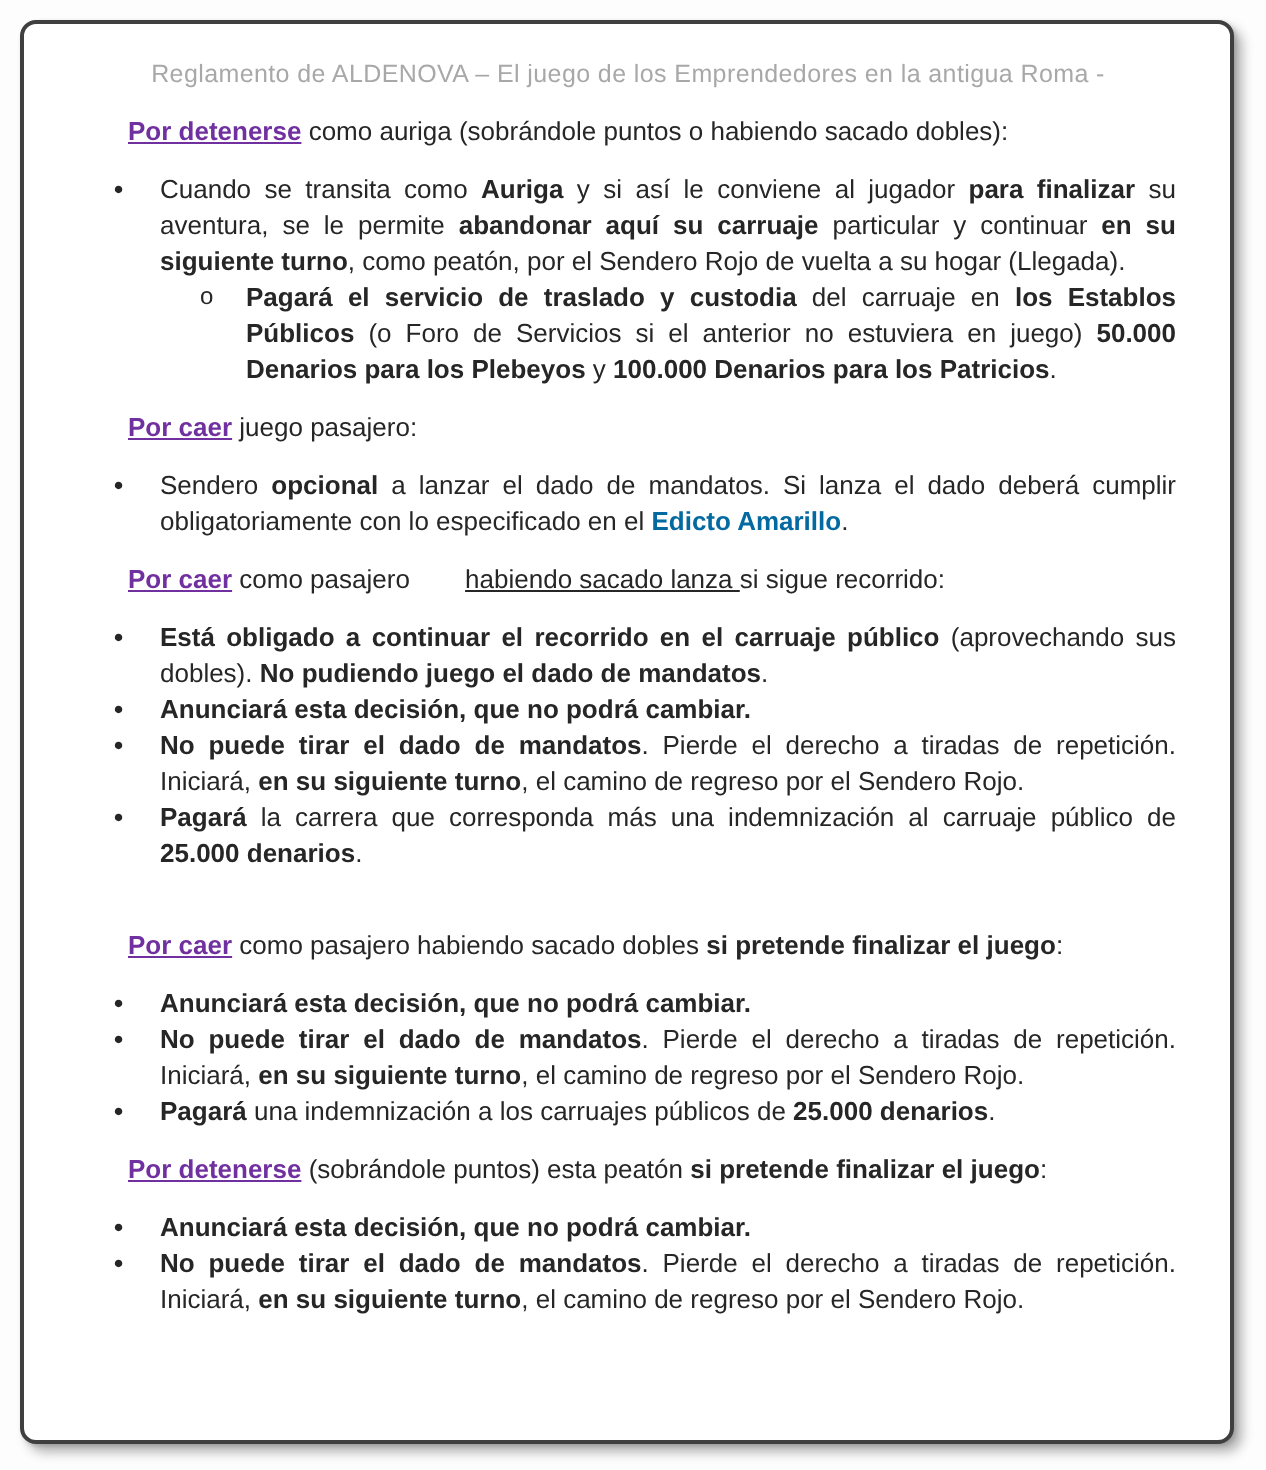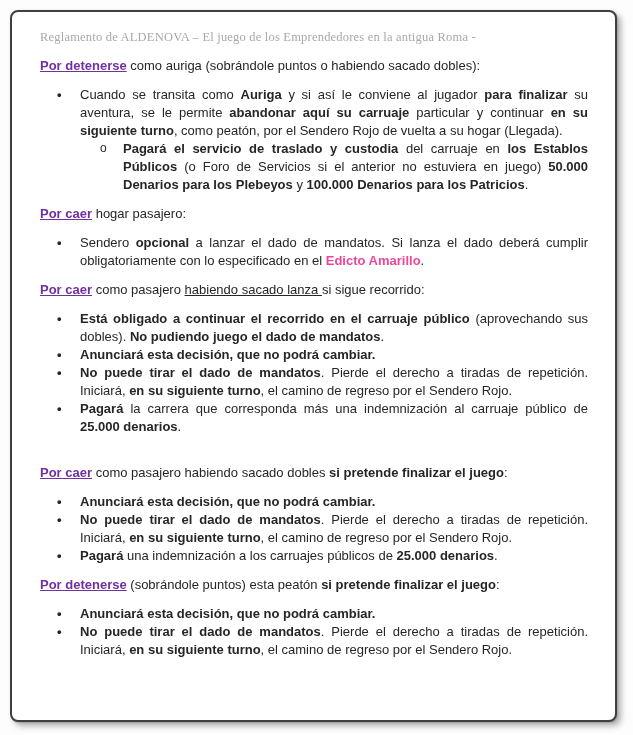--- a/index.html
+++ b/index.html
@@ -19,26 +19,25 @@
     box-sizing: border-box;
     background: #ffffff;
     border: 2px solid #3f3f3f;
     border-radius: 8px;
     box-shadow: 4px 4px 6px rgba(0,0,0,0.30), 1px 1px 2px rgba(0,0,0,0.15);
     padding: 16px 27px 18px 28px;
     overflow: hidden;
     color: #262626;
   }
   .doc-header {
-    text-align: left;
+    text-align: center;
     font-size: 12.5px;
     line-height: 18px;
     margin: 0 0 11px 0;
     letter-spacing: 0.2px;
-    font-family: Liberation Serif, serif;
   }
   .heading {
     margin: 11px 0;
     font-size: 13px;
     line-height: 18px;
   }
   .spacer { height: 17px; }
   ul.blist {
     list-style: none;
     margin: 0;
@@ -59,36 +58,36 @@
   }
   li.lvl2 { padding-left: 83px; }
   li.lvl2 > .marker {
     position: absolute;
     left: 60px;
     top: -1px;
     font-size: 12px;
   }
   .b { font-weight: bold; }
   .i { }
-  .u { text-decoration: underline; }
+  .u { text-decoration: underline; margin-left: 24px; }
 </style>
 </head>
 <body>
 
 <div class="page" style="color: rgb(38, 38, 38); border-color: rgb(63, 63, 63);">
   <div class="doc-header" style="color: rgb(168, 168, 168);">Reglamento de ALDENOVA – El juego de los Emprendedores en la antigua Roma -</div>
   <div id="doc-body">
       <div class="heading"><span class="b u" style="color: rgb(112, 48, 160);">Por detenerse</span><span> como auriga (sobrándole puntos o habiendo sacado dobles):</span></div>
       <ul class="blist">
         <li class="lvl1"><span class="marker">•</span><span>Cuando se transita como </span><span class="b">Auriga</span><span> y si así le conviene al jugador </span><span class="b">para finalizar</span><span> su aventura, se le permite </span><span class="b">abandonar aquí su carruaje</span><span> particular y continuar </span><span class="b">en su siguiente turno</span><span>, como peatón, por el Sendero Rojo de vuelta a su hogar </span><span class="i">(Llegada)</span><span>.</span></li>
         <li class="lvl2"><span class="marker">o</span><span class="b">Pagará el servicio de traslado y custodia</span><span> del carruaje en </span><span class="b">los Establos Públicos</span><span> (o Foro de Servicios si el anterior no estuviera en juego) </span><span class="b">50.000 Denarios para los Plebeyos</span><span> y </span><span class="b">100.000 Denarios para los Patricios</span><span>.</span></li>
       </ul>
-      <div class="heading"><span class="b u" style="color: rgb(112, 48, 160);">Por caer</span><span> hogar pasajero:</span></div>
+      <div class="heading"><span class="b u" style="color: rgb(112, 48, 160);">Por caer</span><span> juego pasajero:</span></div>
       <ul class="blist">
-        <li class="lvl1"><span class="marker">•</span><span>Sendero </span><span class="b">opcional</span><span> a lanzar el dado de mandatos. Si lanza el dado deberá cumplir obligatoriamente con lo especificado en el </span><span class="b" style="color: #ec4899;">Edicto Amarillo</span><span>.</span></li>
+        <li class="lvl1"><span class="marker">•</span><span>Sendero </span><span class="b">opcional</span><span> a lanzar el dado de mandatos. Si lanza el dado deberá cumplir obligatoriamente con lo especificado en el </span><span class="b" style="color: #0369a1;">Edicto Amarillo</span><span>.</span></li>
       </ul>
       <div class="heading"><span class="b u" style="color: rgb(112, 48, 160);">Por caer</span><span> como pasajero </span><span class="u">habiendo sacado lanza </span><span>si sigue recorrido:</span></div>
       <ul class="blist">
         <li class="lvl1"><span class="marker">•</span><span class="b">Está obligado a continuar el recorrido en el carruaje público</span><span> (aprovechando sus dobles). </span><span class="b">No pudiendo juego el dado de mandatos</span><span>.</span></li>
       </ul>
       <ul class="blist">
         <li class="lvl1"><span class="marker">•</span><span class="b">Anunciará esta decisión, que no podrá cambiar.</span></li>
         <li class="lvl1"><span class="marker">•</span><span class="b">No puede tirar el dado de mandatos</span><span>. Pierde el derecho a tiradas de repetición. Iniciará, </span><span class="b">en su siguiente turno</span><span>, el camino de regreso por el Sendero Rojo.</span></li>
         <li class="lvl1"><span class="marker">•</span><span class="b">Pagará</span><span> la carrera que corresponda más una indemnización al carruaje público de </span><span class="b">25.000 denarios</span><span>.</span></li>
       </ul>

